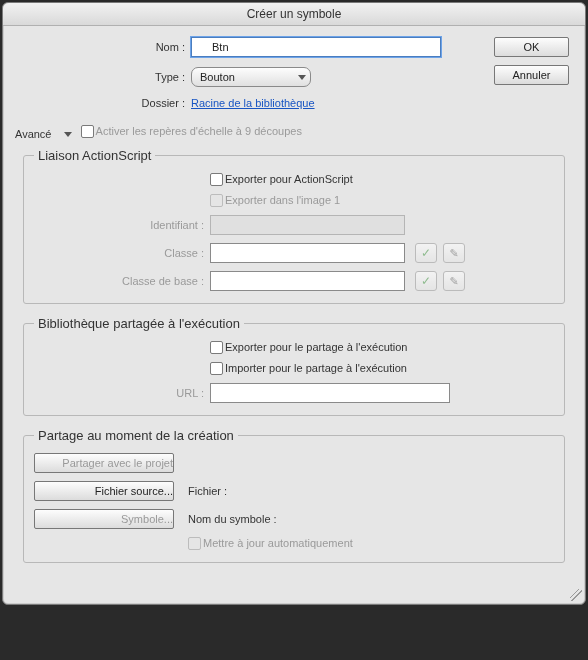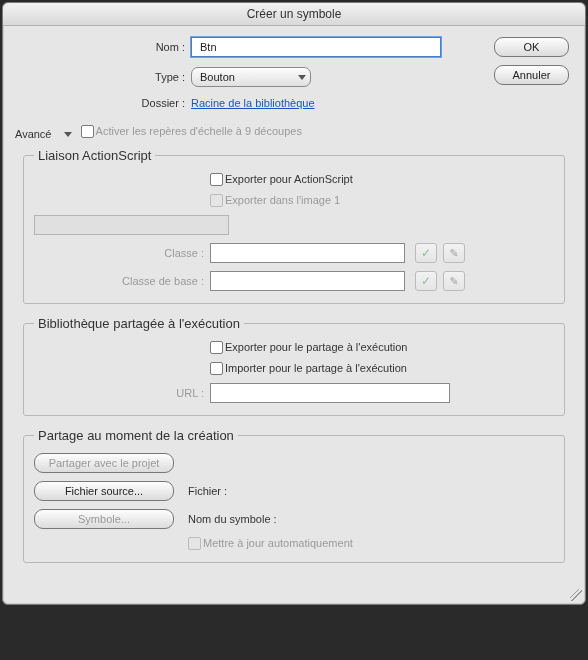--- a/index.html
+++ b/index.html
@@ -32,42 +32,42 @@
   .body{
     position:absolute;left:0;right:0;top:22px;bottom:0;
     padding:12px;
   }
   .row{display:flex;align-items:center;margin-bottom:10px;}
   .lbl{width:170px;text-align:right;padding-right:6px;color:#333;}
   .tf{
     height:20px;box-sizing:border-box;
     border:1px solid #8a8a8a;
     background:#fff;
-    padding:0 8px;font:inherit;color:#222;
+    padding:0 20px;font:inherit;color:#222;
     outline:none;
   }
   .tf.focus{border:1px solid #4a7dbf;box-shadow:0 0 0 1px #6da3e8;}
   .tf.ro{background:#e0e0e0;color:#888;border-color:#b5b5b5;}
   .select{
     height:20px;width:120px;
     display:inline-flex;align-items:center;justify-content:space-between;
     border:1px solid #8a8a8a;border-radius:7px;
     background:linear-gradient(#fdfdfd,#e0e0e0);
     padding:0 4px 0 8px;font:inherit;color:#222;
     box-sizing:border-box;
   }
   .link{color:#1855c3;text-decoration:underline;cursor:pointer;}
   .btn{
     width:75px;height:20px;
-    border:1px solid #777;border-radius:9px;
+    border:1px solid #777;border-radius:2px;
     background:linear-gradient(#fdfdfd,#dcdcdc);
     font:inherit;color:#222;text-align:center;line-height:18px;
     box-sizing:border-box;cursor:default;display:inline-block;
   }
-  .btn.wide{width:140px;}
+  .btn.wide{width:140px;text-align:right;}
   .btn.dis{color:#999;}
   .rightbuttons{position:absolute;right:16px;top:12px;display:flex;flex-direction:column;gap:8px;}
   .section-title{display:inline-flex;align-items:center;gap:12px;color:#333;margin:6px 0 8px 0;}
   fieldset{
     border:1px solid #b8b8b8;border-radius:3px;
     margin:0 8px 12px 8px;padding:10px 10px 12px 10px;
     position:relative;
   }
   legend{padding:0 4px;color:#333;font-size:13px;}
   .chk{display:inline-flex;align-items:flex-start;gap:2px;}
@@ -150,20 +150,21 @@
         </span>
       </div>
       <div class="subrow">
         <div class="sublbl"></div>
         <span class="chk">
           <span class="chkbox dis"></span>
           <span class="dim">Exporter dans l'image 1</span>
         </span>
       </div>
       <div class="subrow">
+        <div class="sublbl dim">Identifiant :</div>
         <input class="tf ro" style="width: 195px;" readonly="" value="">
       </div>
       <div class="subrow">
         <div class="sublbl dim">Classe :</div>
         <input class="tf" style="width: 195px;" value="">
         <span style="width:10px"></span>
         <span class="iconbtn dis">
             <span class="check">✓</span>
           </span>
         <span style="width:6px"></span>

